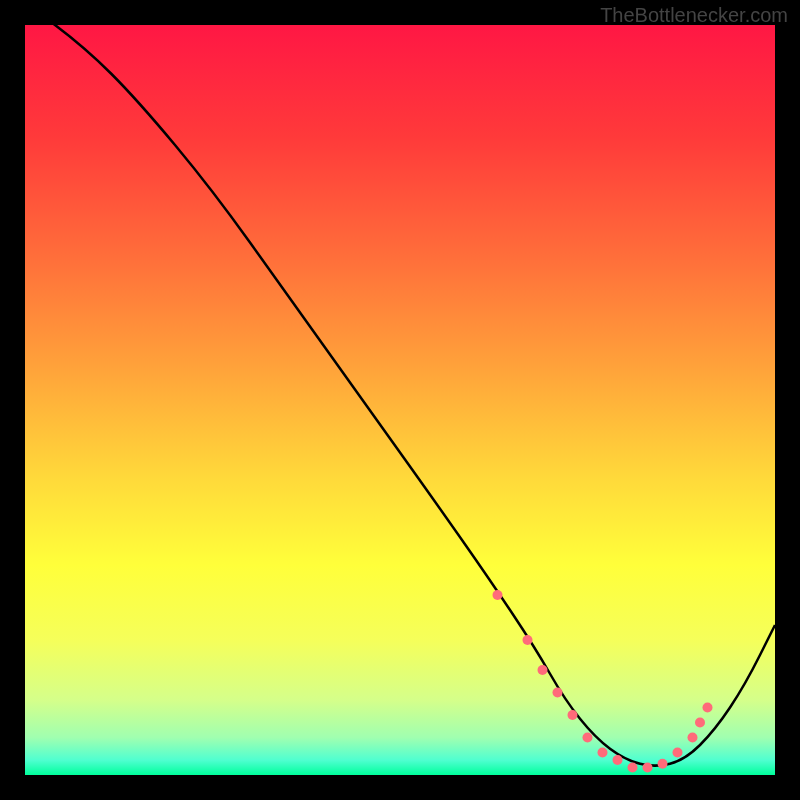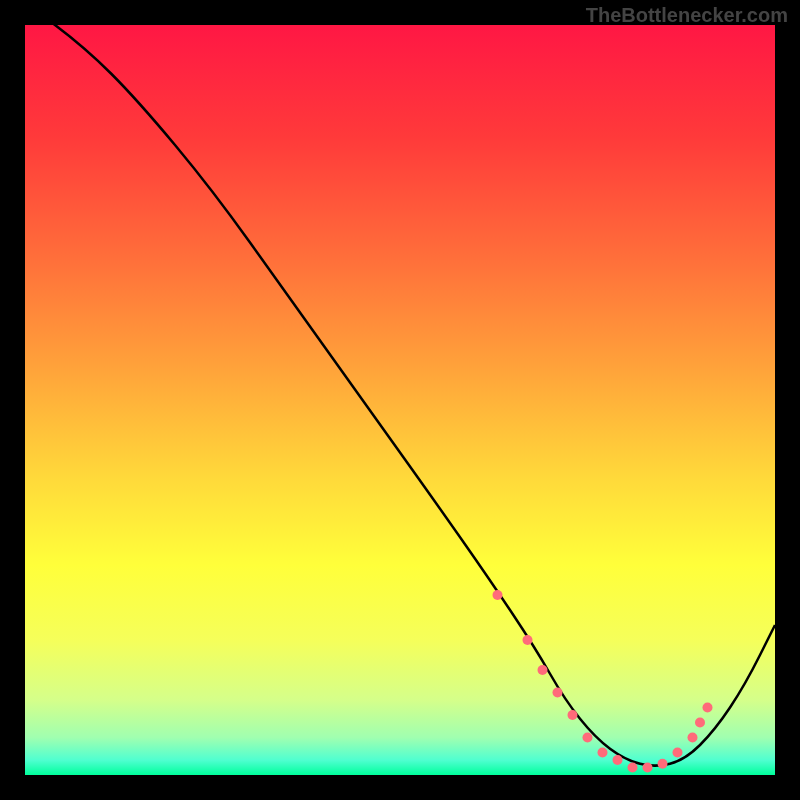--- a/index.html
+++ b/index.html
@@ -13,21 +13,21 @@
       background: #000;
       position: relative;
       overflow: hidden;
     }
     .watermark {
       position: absolute;
       top: 4px;
       right: 12px;
       font-family: Arial, sans-serif;
       font-size: 20px;
-      font-weight: bold;
+      font-weight: normal;
       color: #444;
       z-index: 10;
     }
     .chart-area {
       position: absolute;
       top: 25px;
       left: 25px;
       width: 750px;
       height: 750px;
     }

